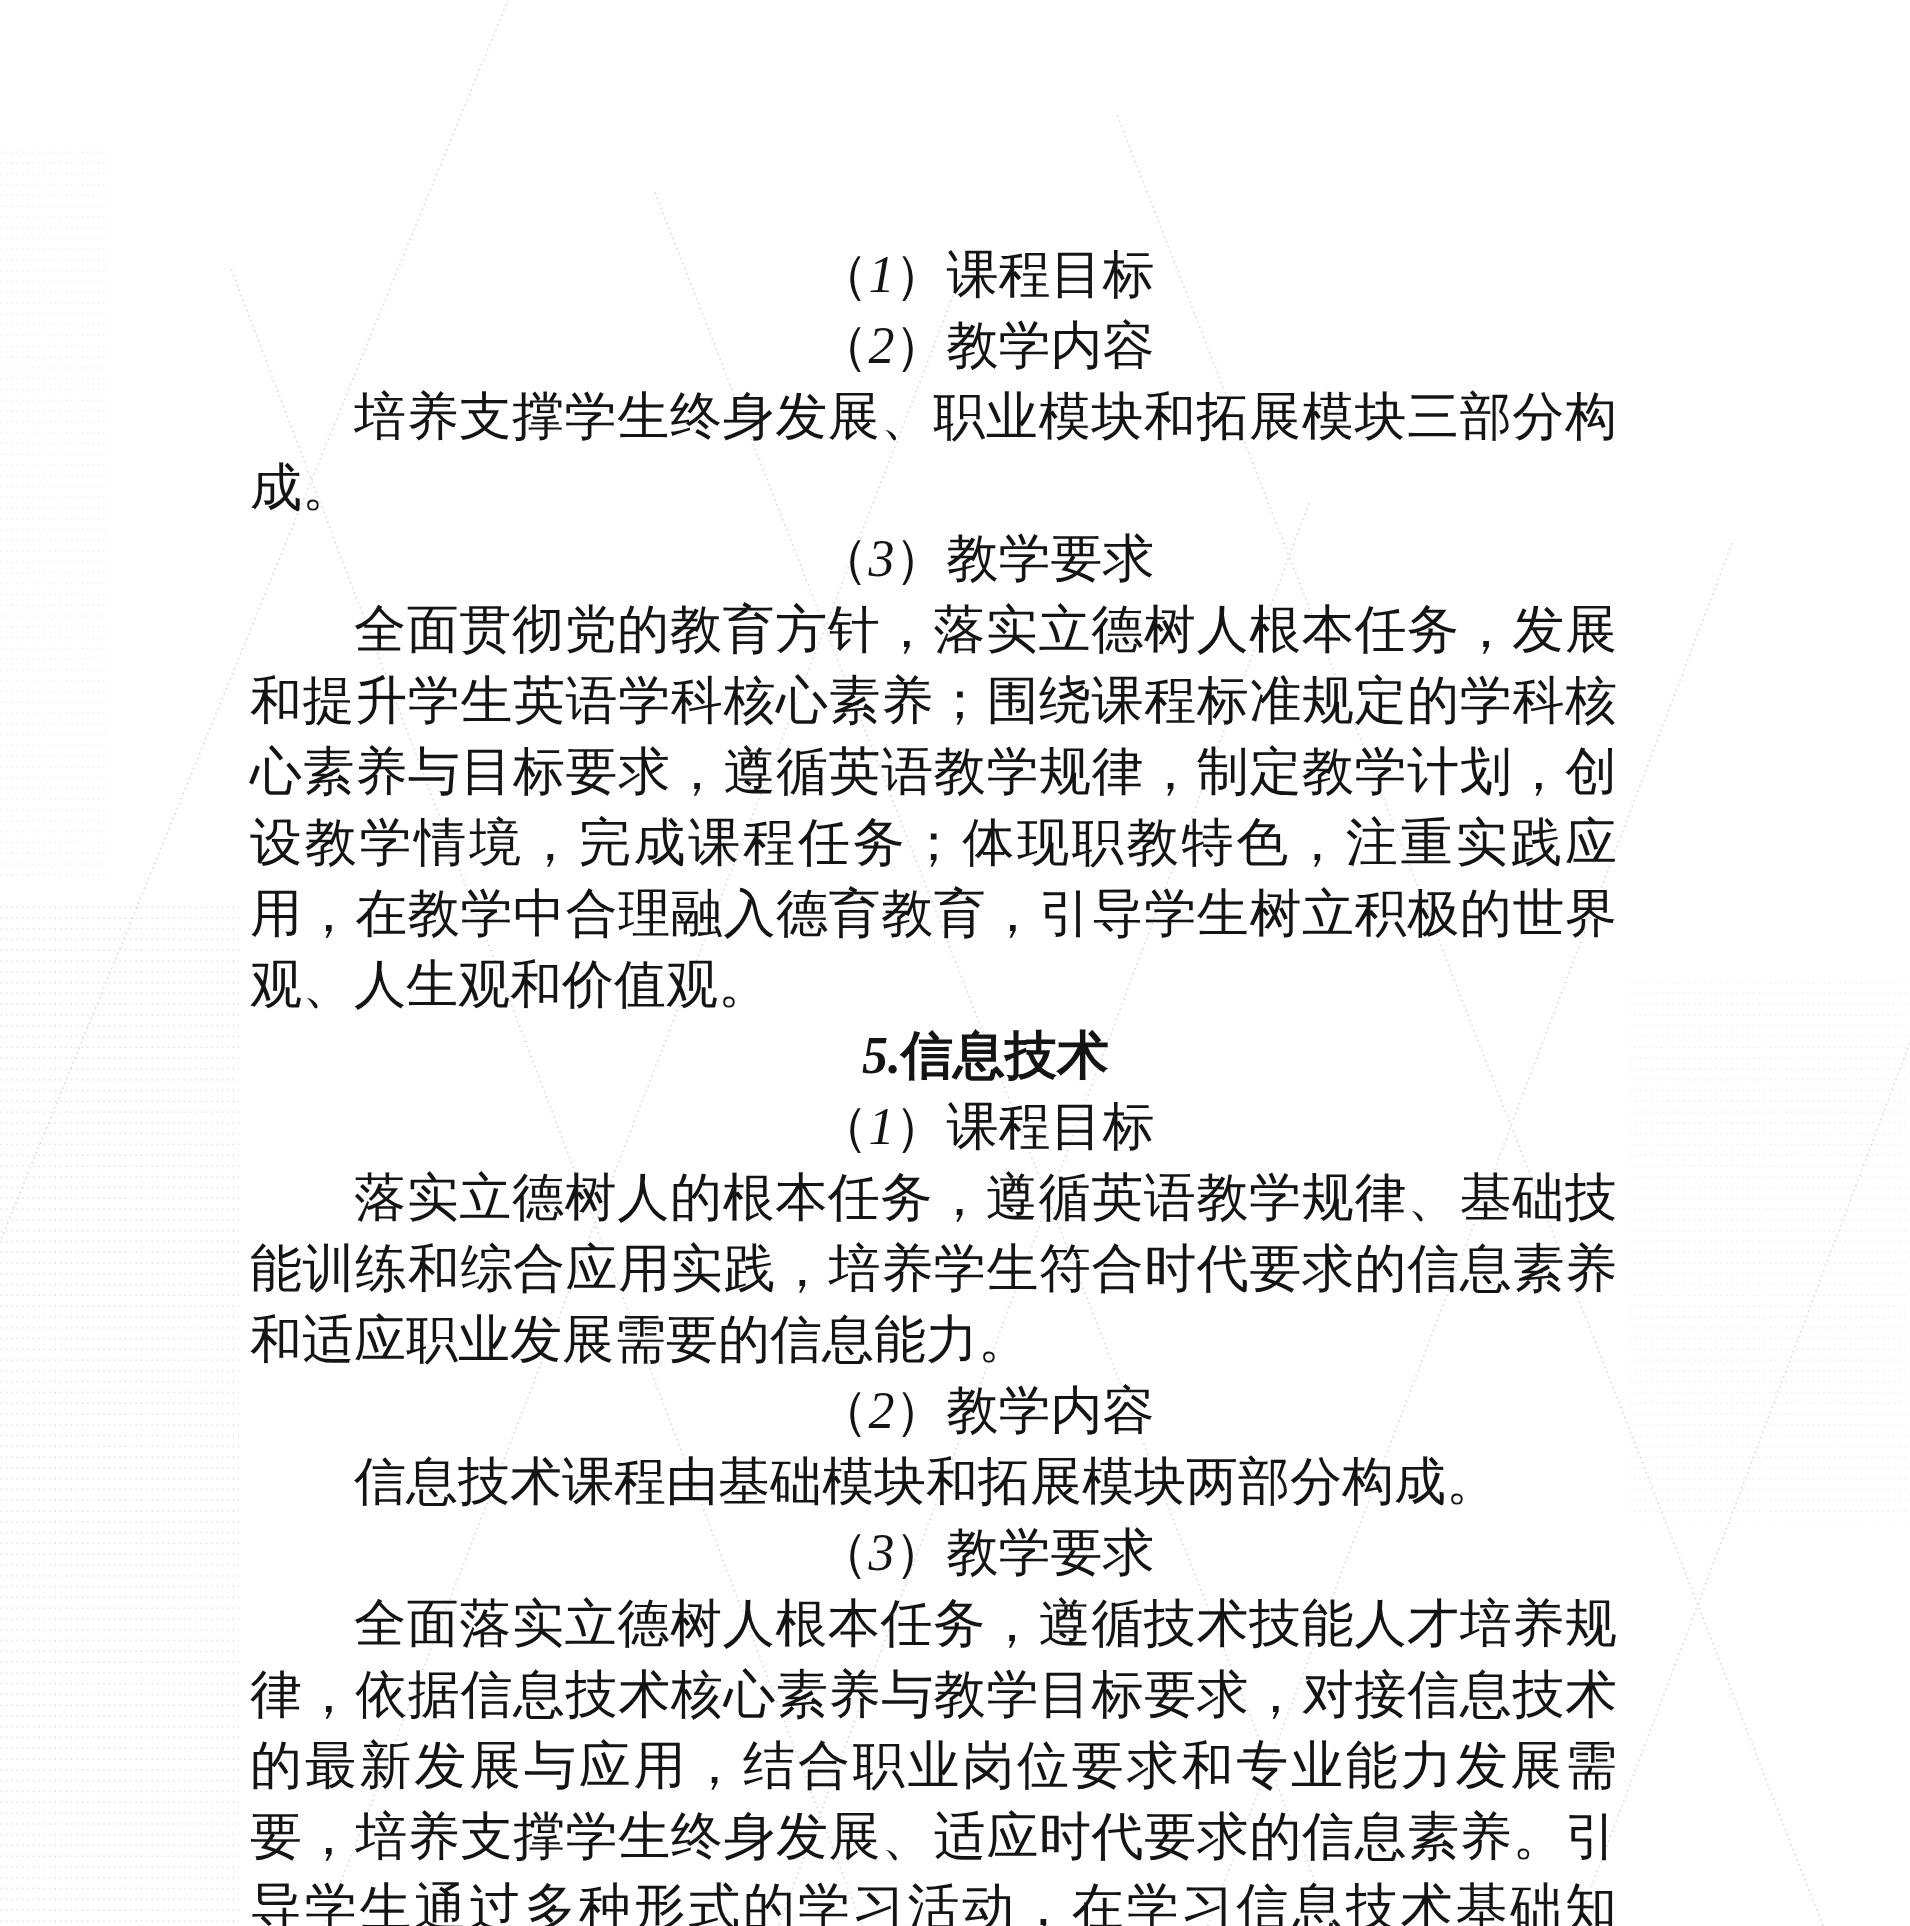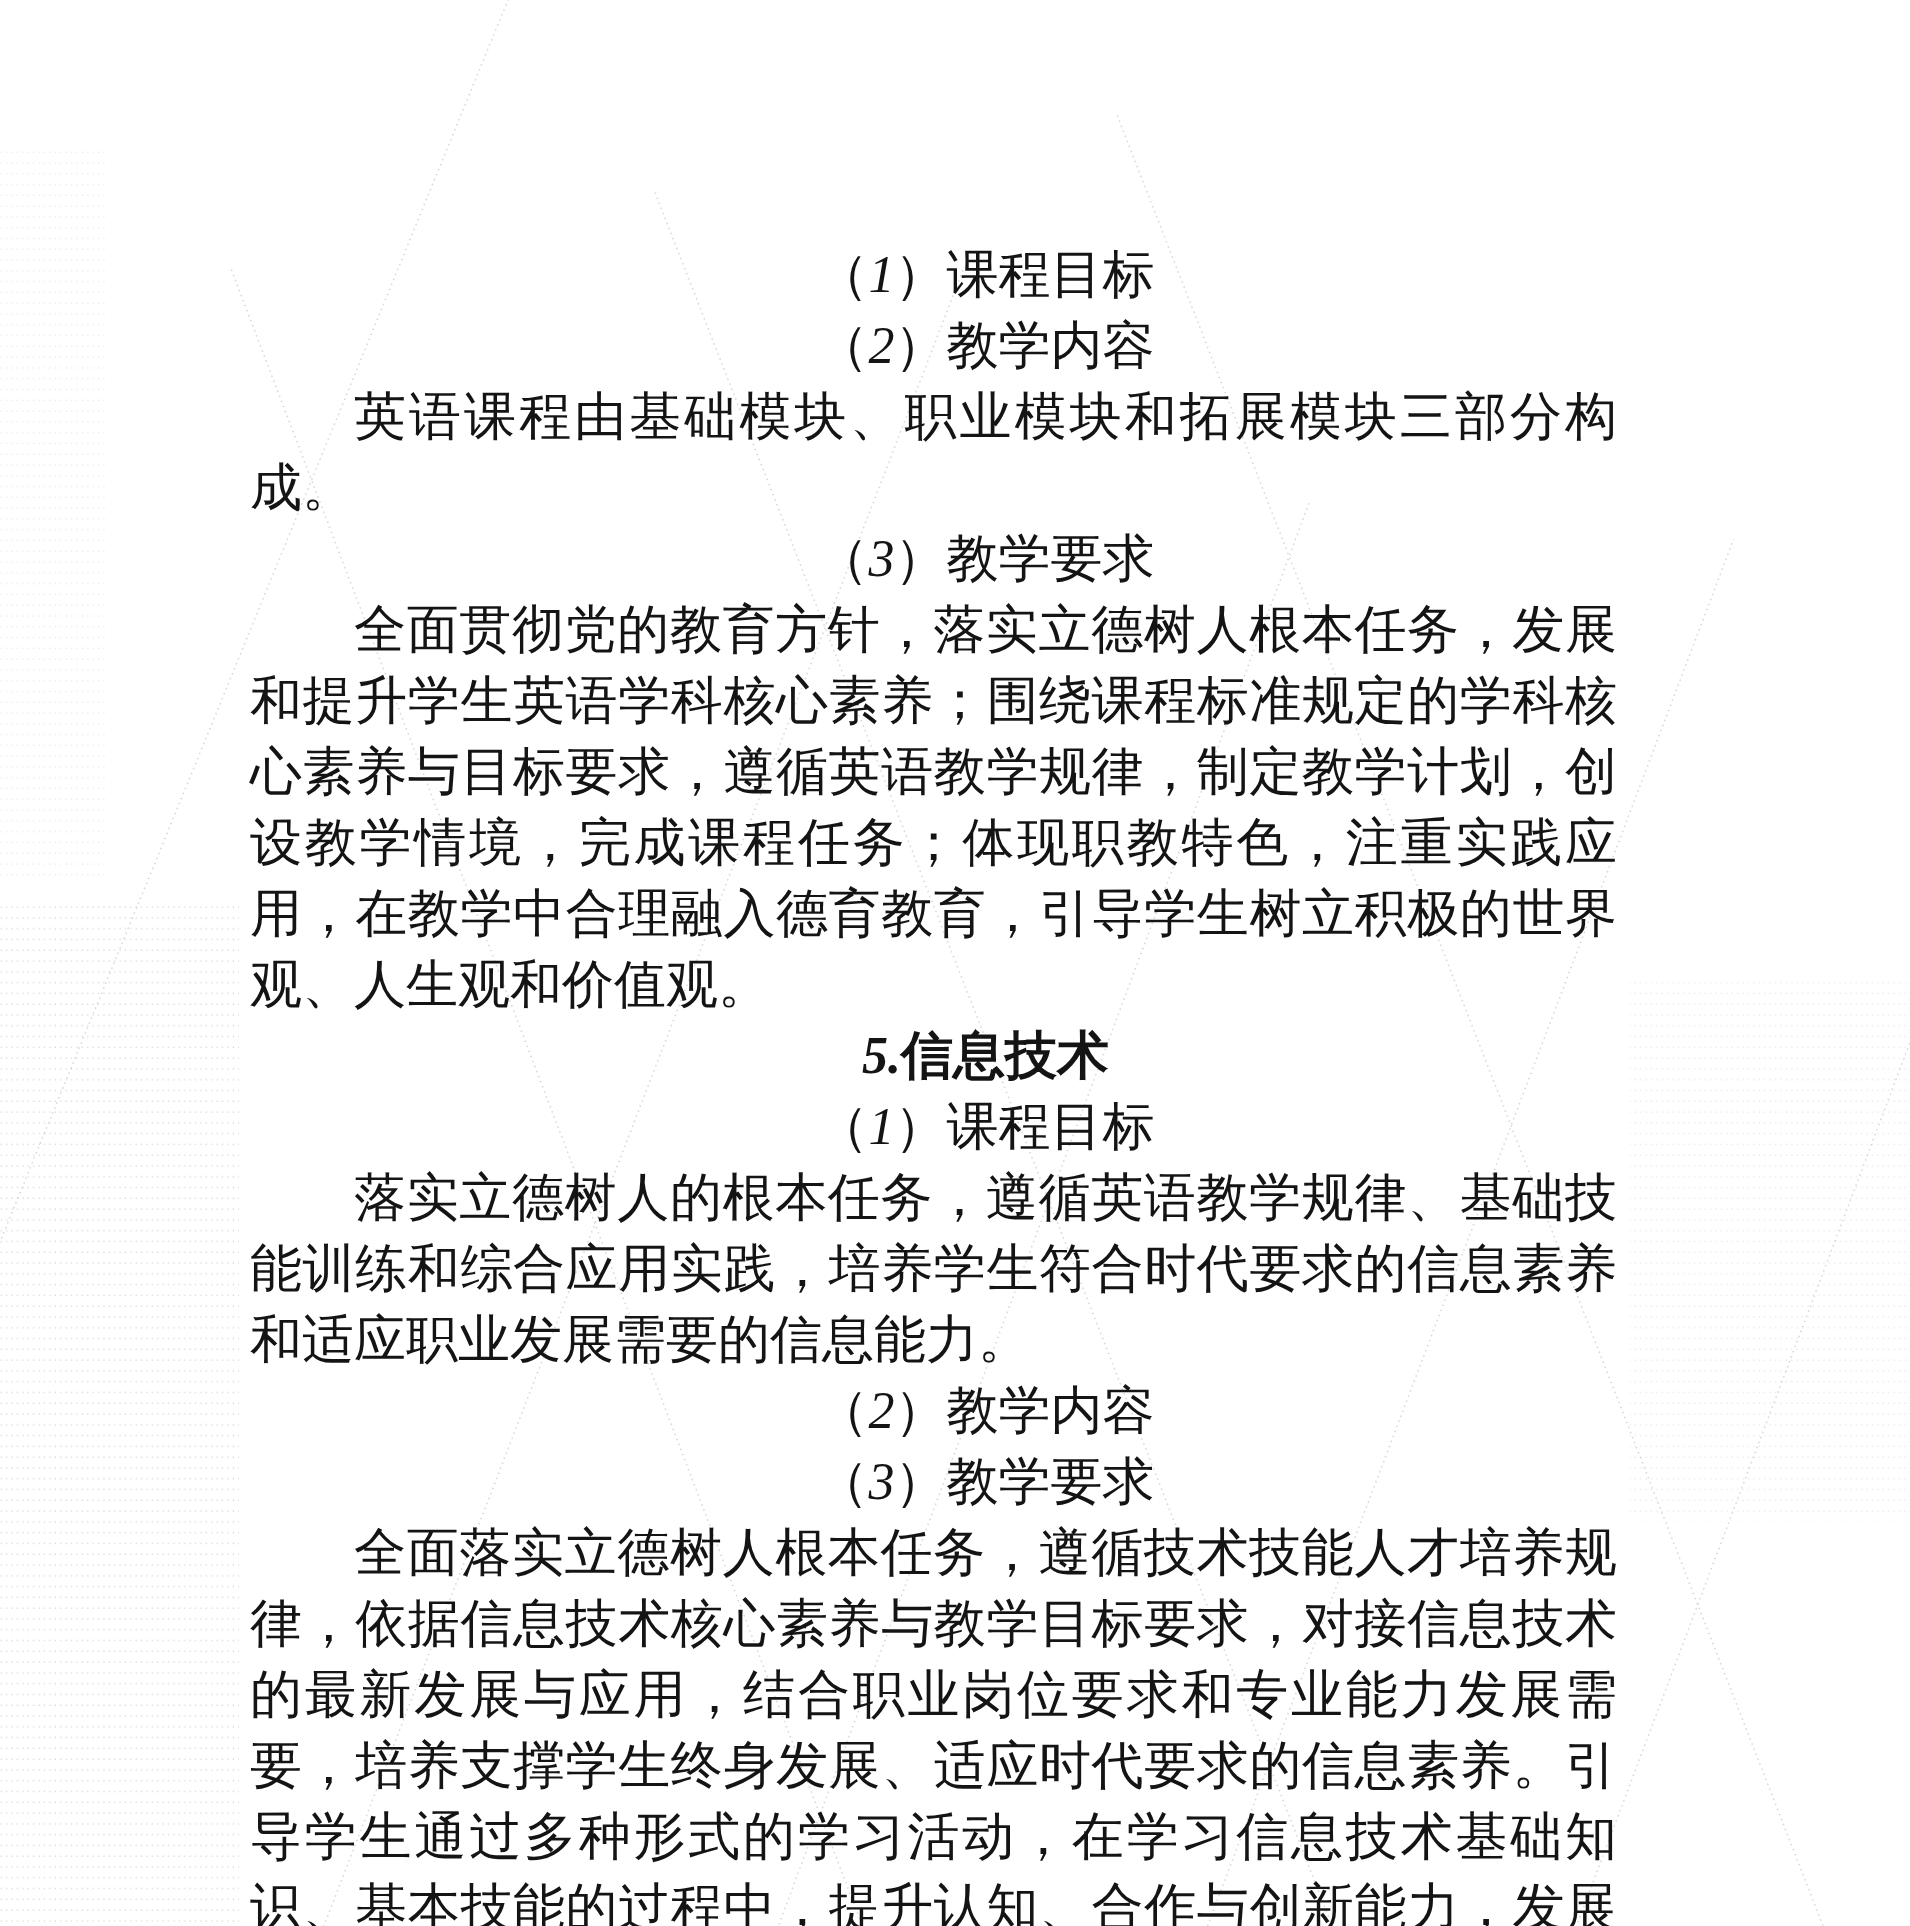--- a/index.html
+++ b/index.html
@@ -76,25 +76,26 @@
       <line x1="3300" y1="7100" x2="5300" y2="1800"></line>
       <line x1="600" y1="700" x2="3000" y2="7000"></line>
       <line x1="1700" y1="500" x2="4200" y2="6900"></line>
       <line x1="2900" y1="300" x2="5200" y2="6200"></line>
     </g>
   </svg>
 
   <main class="doc" id="doc-body">
       <p class="sub-heading">（1）课程目标</p>
       <p class="sub-heading">（2）教学内容</p>
-      <p class="paragraph">英语课程由基础模块、职业模块和拓展模块三部分构成。</p>
+      <p class="paragraph">培养支撑学生终身发展、职业模块和拓展模块三部分构成。</p>
       <p class="sub-heading">（3）教学要求</p>
       <p class="paragraph">全面贯彻党的教育方针，落实立德树人根本任务，发展和提升学生英语学科核心素养；围绕课程标准规定的学科核心素养与目标要求，遵循英语教学规律，制定教学计划，创设教学情境，完成课程任务；体现职教特色，注重实践应用，在教学中合理融入德育教育，引导学生树立积极的世界观、人生观和价值观。</p>
       <p class="section-heading">5.信息技术</p>
       <p class="sub-heading">（1）课程目标</p>
       <p class="paragraph">落实立德树人的根本任务，遵循英语教学规律、基础技能训练和综合应用实践，培养学生符合时代要求的信息素养和适应职业发展需要的信息能力。</p>
       <p class="sub-heading">（2）教学内容</p>
+      <p class="paragraph">信息技术课程由基础模块和拓展模块两部分构成。</p>
       <p class="sub-heading">（3）教学要求</p>
       <p class="paragraph">全面落实立德树人根本任务，遵循技术技能人才培养规律，依据信息技术核心素养与教学目标要求，对接信息技术的最新发展与应用，结合职业岗位要求和专业能力发展需要，培养支撑学生终身发展、适应时代要求的信息素养。引导学生通过多种形式的学习活动，在学习信息技术基础知识、基本技能的过程中，提升认知、合作与创新能力，发展本学科的核心素养，培养适应职业发展需要的信息能力。</p>
     </main>
 
 </div>
 
 
 </body></html>

